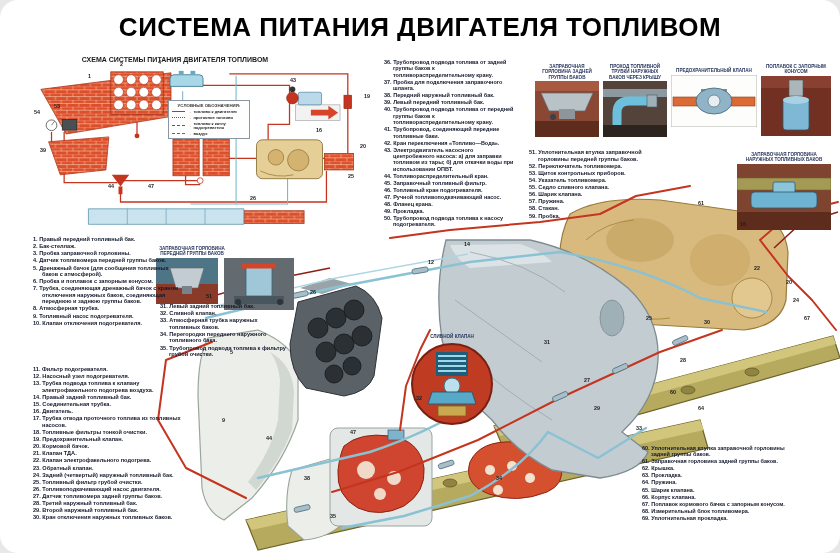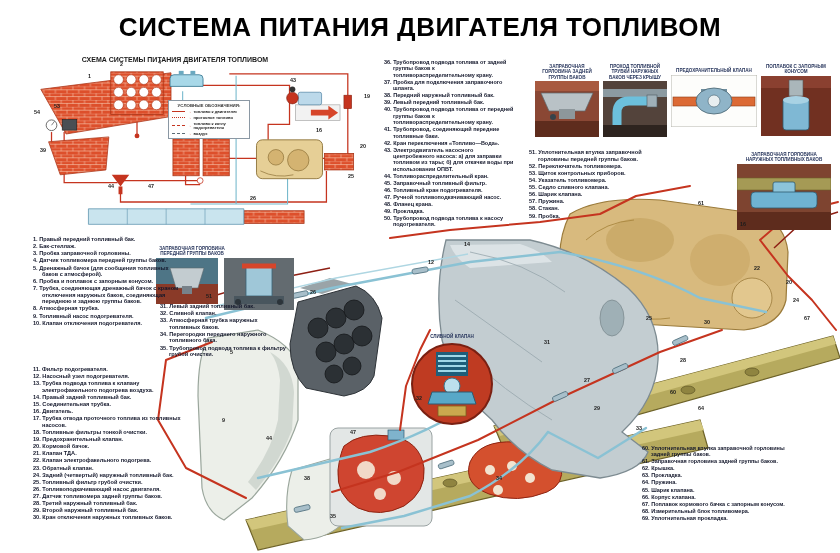--- a/index.html
+++ b/index.html
@@ -1,17 +1,17 @@
 <!DOCTYPE html>
 <html><head>
 <meta charset="utf-8">
 <style>
   html,body{margin:0;padding:0;background:#e8e8e8;}
   .page{position:relative;width:840px;height:553px;background:#ffffff;overflow:hidden;
-        font-family:"Liberation Sans",sans-serif;}
+        font-family:"Liberation Sans",sans-serif;border-radius:18px;}
   .main-title{position:absolute;top:12px;left:0;right:0;text-align:center;
         font-size:26px;font-weight:800;letter-spacing:.5px;color:#000;z-index:6;}
   .sub-title{position:absolute;top:56px;left:30px;width:290px;text-align:center;
         font-size:7px;font-weight:700;color:#1a1a1a;z-index:6;}
   svg.schematic{position:absolute;left:30px;top:66px;width:350px;height:170px;z-index:1;}
   svg.main-art{position:absolute;left:0;top:0;width:840px;height:553px;z-index:0;}
   .legend-box{position:absolute;left:168px;top:100px;width:82px;background:#fefefe;
         border:1px solid #8a97a3;z-index:2;padding:2px 3px;box-sizing:border-box;}
   .legend-title{font-size:4.4px;font-weight:700;text-align:center;color:#333;margin-bottom:1px;}
   .lg-row{display:flex;align-items:center;gap:2px;margin-top:1.6px;}

